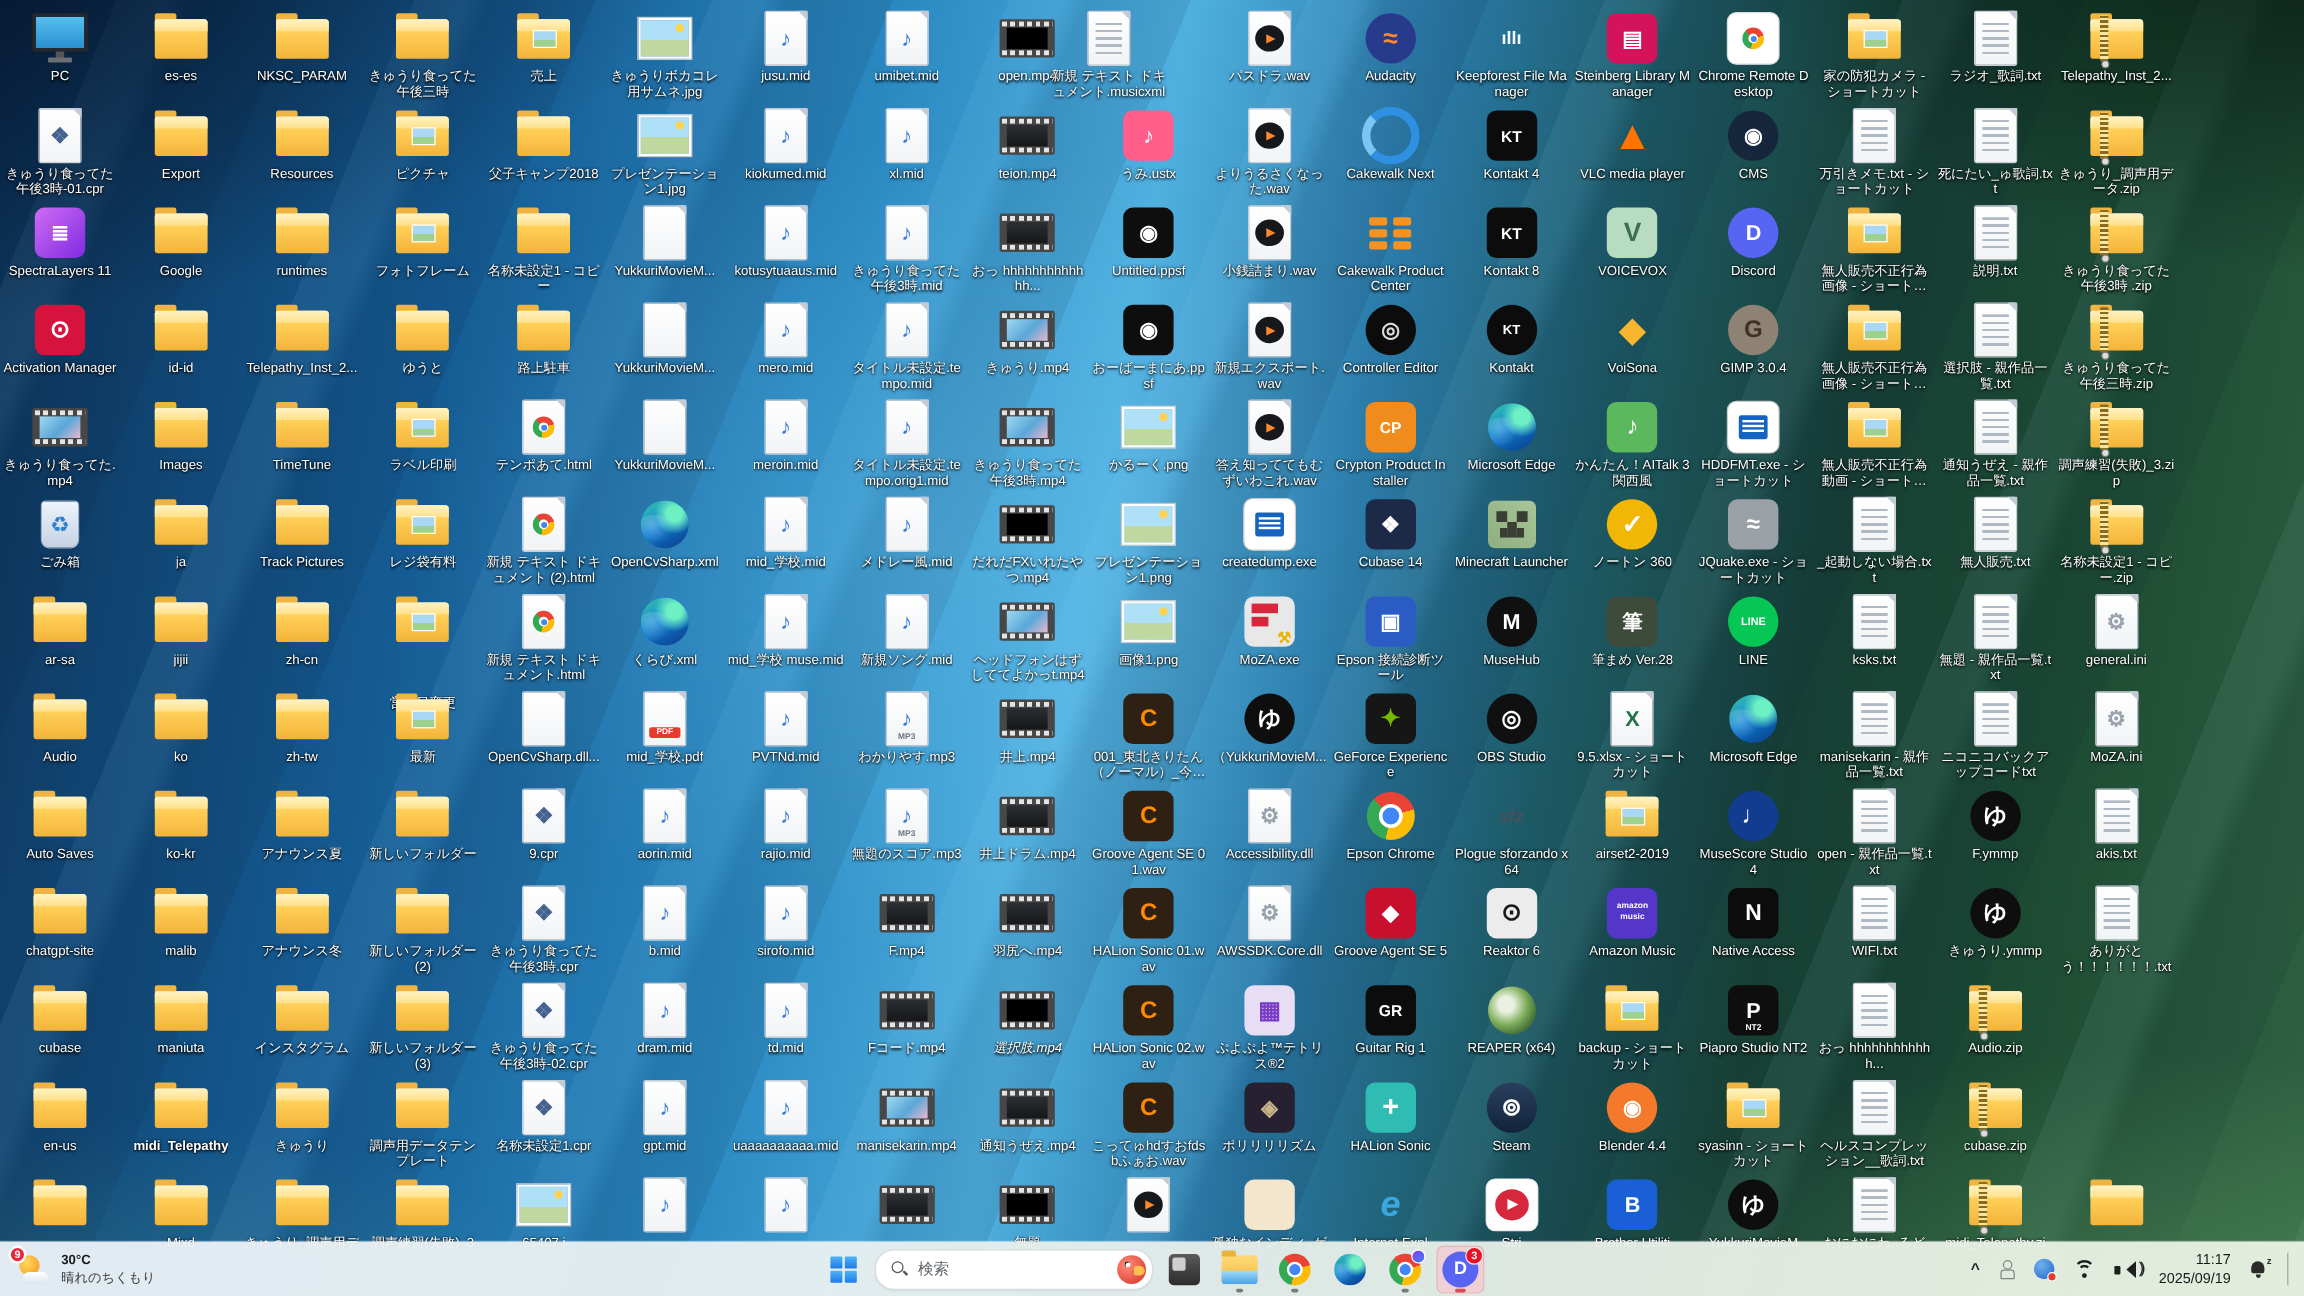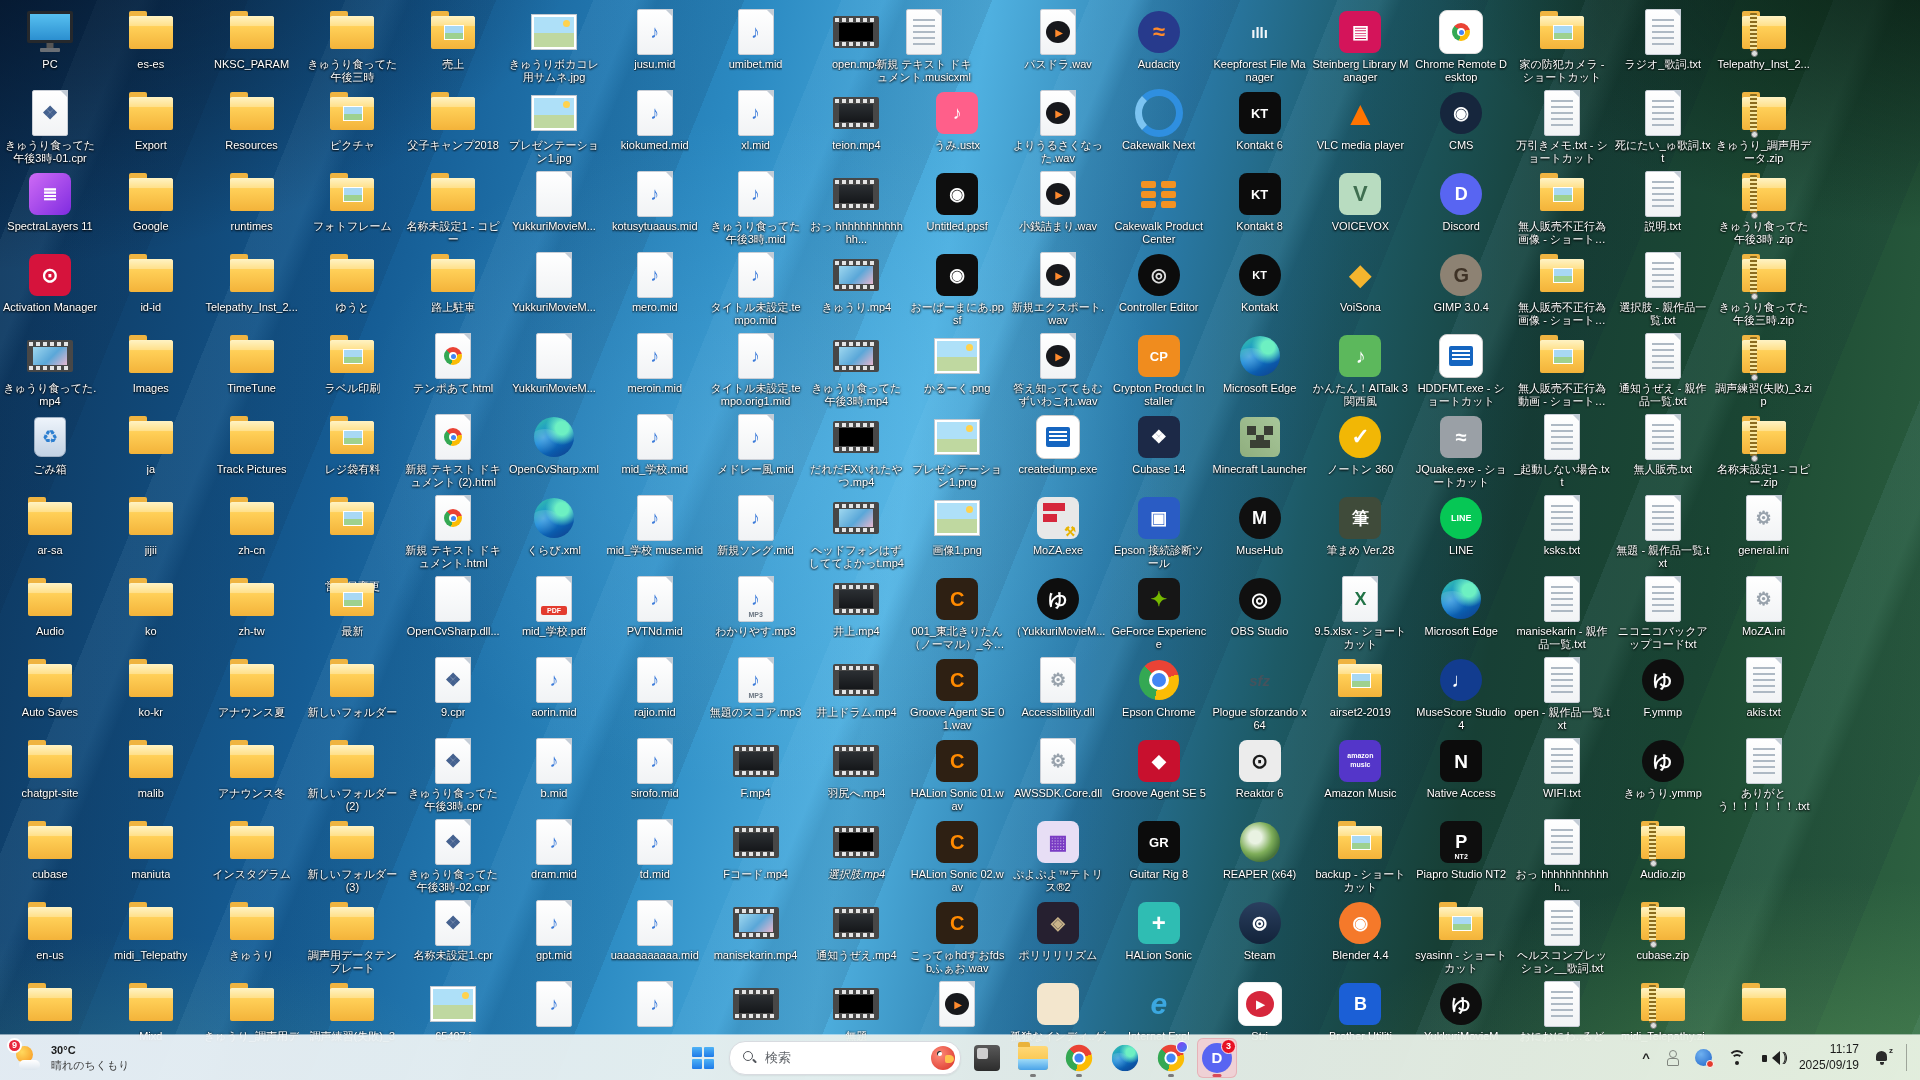--- a/index.html
+++ b/index.html
@@ -370,21 +370,21 @@
       <div class="cell" title="Cakewalk Next" style="left: 1108.8px; top: 89px;">
         <span class="icn">
           <span class="ring"></span>
         </span>
         <span class="lbl">Cakewalk Next</span>
       </div>
       <div class="cell" title="Kontakt 7" style="left: 1209.6px; top: 89px;">
         <span class="icn">
           <span class="app sq" style="background:#0c0c0c;color:#ffffff;font-size:13px">KT</span>
         </span>
-        <span class="lbl">Kontakt 6</span>
+        <span class="lbl">Kontakt 4</span>
       </div>
       <div class="cell" title="VLC media player" style="left: 1310.4px; top: 89px;">
         <span class="icn">
           <span style="color:#ff7400;font-size:34px;line-height:1">▲</span>
         </span>
         <span class="lbl">VLC media player</span>
       </div>
       <div class="cell" title="CMS" style="left: 1411.2px; top: 89px;">
         <span class="icn">
           <span class="app round" style="background:#16263d;color:#ffffff;font-size:18px">◉</span>
@@ -1473,21 +1473,21 @@
       <div class="cell" title="ぷよぷよ™テトリス®2" style="left: 1008px; top: 818px;">
         <span class="icn">
           <span class="app sq" style="background:#e7def5;color:#7a3cc4;font-size:20px">▦</span>
         </span>
         <span class="lbl">ぷよぷよ™テトリス®2</span>
       </div>
       <div class="cell" title="Guitar Rig 7" style="left: 1108.8px; top: 818px;">
         <span class="icn">
           <span class="app sq" style="background:#0c0c0c;color:#ffffff;font-size:13px">GR</span>
         </span>
-        <span class="lbl">Guitar Rig 8</span>
+        <span class="lbl">Guitar Rig 1</span>
       </div>
       <div class="cell" title="REAPER (x64)" style="left: 1209.6px; top: 818px;">
         <span class="icn">
           <span class="reaperc"></span>
         </span>
         <span class="lbl">REAPER (x64)</span>
       </div>
       <div class="cell" title="backup - ショートカット" style="left: 1310.4px; top: 818px;">
         <span class="icn">
           <span class="fold">
@@ -1515,21 +1515,21 @@
           </span>
         </span>
         <span class="lbl">Audio.zip</span>
       </div>
       <div class="cell" title="en-us" style="left: 0px; top: 899px;">
         <span class="icn">
           <span class="fold"></span>
         </span>
         <span class="lbl">en-us</span>
       </div>
-      <div class="cell" title="midi_Telepathy" style="left: 100.8px; top: 899px;">
+      <div class="cell" title="midi_Telepathy" style="left: 100.8px; top: 899px; font-weight: bold;">
         <span class="icn">
           <span class="fold"></span>
         </span>
         <span class="lbl">midi_Telepathy</span>
       </div>
       <div class="cell" title="きゅうり" style="left: 201.6px; top: 899px;">
         <span class="icn">
           <span class="fold"></span>
         </span>
         <span class="lbl">きゅうり</span>

